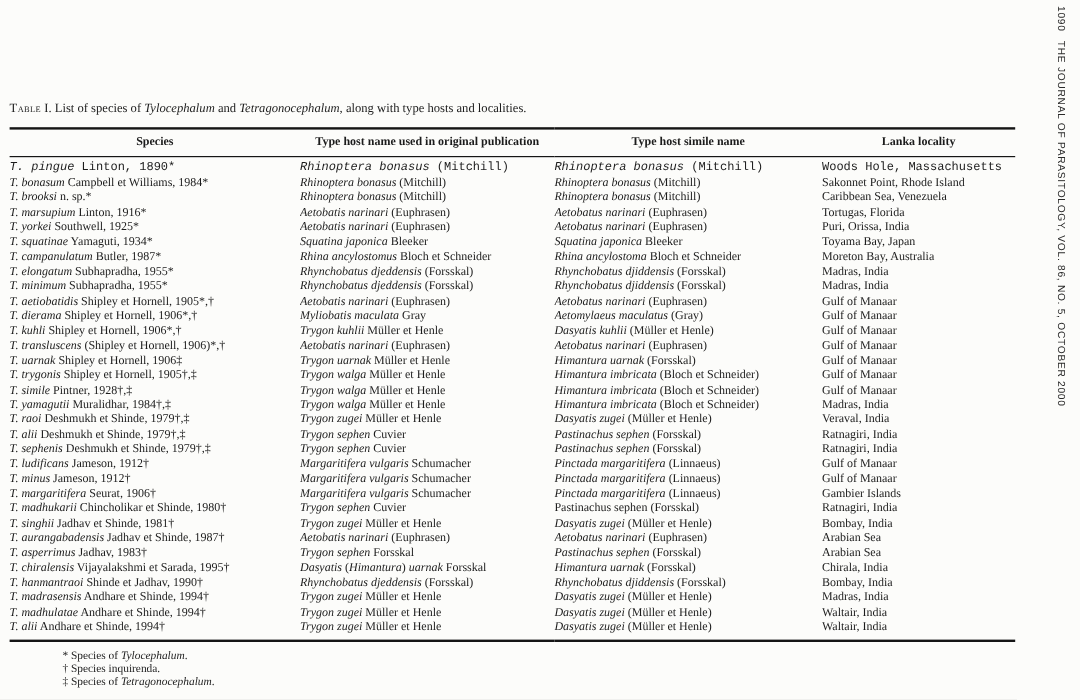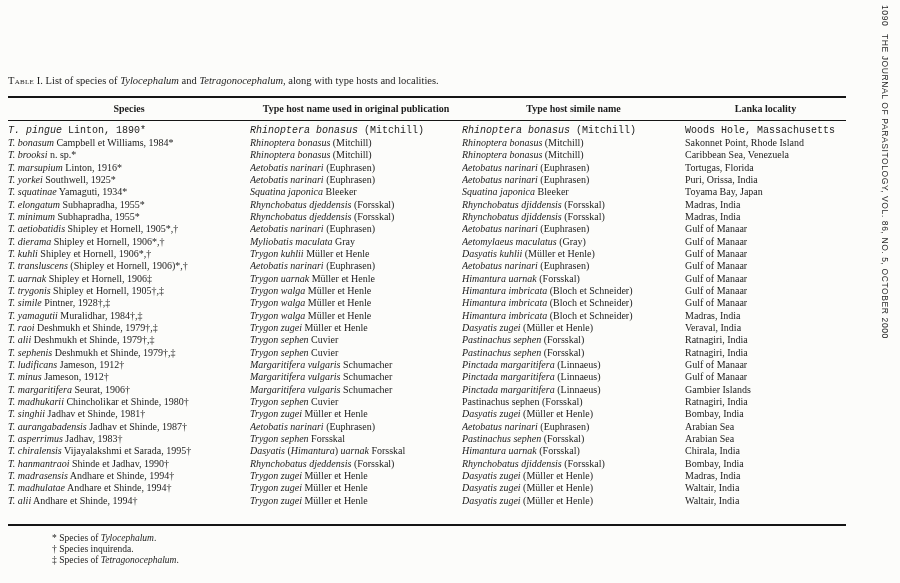--- a/index.html
+++ b/index.html
@@ -25,21 +25,21 @@
     writing-mode: vertical-rl;
     font-family: "Liberation Sans", "DejaVu Sans", sans-serif;
     font-size: 8.5px;
     letter-spacing: 0.6px;
     color: #2a2a2a;
     white-space: nowrap;
   }
   .page-number { top: 5px; }
   .journal-title { top: 34px; }
 
-  .content { position: absolute; left: 8px; top: 74px; width: 838px; }
+  .content { position: absolute; left: 8px; top: 84px; width: 838px; }
 
   .caption {
     font-size: 10.5px;
     line-height: 14px;
     margin-bottom: 8px;
     color: var(--ink);
   }
 
   table.species-table {
     table-layout: fixed;
@@ -66,21 +66,21 @@
   tbody td {
     font-size: 10px;
     line-height: 12.35px;
     height: 12.35px;
     vertical-align: top;
     white-space: nowrap;
     overflow: hidden;
     padding: 0;
   }
   tbody tr:first-child td { padding-top: 4px; font-family: Liberation Mono, monospace; }
-  tbody tr:last-child td { padding-bottom: 17px; }
+  tbody tr:last-child td { padding-bottom: 3px; }
 
   .seg-i { font-style: italic; }
   .seg-r { font-style: normal; }
   .seg-sc { font-variant: small-caps; letter-spacing: 0.3px; }
 
   .footnotes { margin-top: 7px; }
   .footnote { font-size: 9.5px; line-height: 11px; margin-left: 44px; }
 </style>
 </head>
 <body>
@@ -142,20 +142,26 @@
             <td><span class="seg-i">Aetobatus narinari</span><span class="seg-r"> (Euphrasen)</span></td>
             <td>Puri, Orissa, India</td>
           </tr>
           <tr>
             <td><span class="seg-i">T. squatinae</span><span class="seg-r"> Yamaguti, 1934*</span></td>
             <td><span class="seg-i">Squatina japonica</span><span class="seg-r"> Bleeker</span></td>
             <td><span class="seg-i">Squatina japonica</span><span class="seg-r"> Bleeker</span></td>
             <td>Toyama Bay, Japan</td>
           </tr>
           <tr>
+            <td><span class="seg-i">T. campanulatum</span><span class="seg-r"> Butler, 1987*</span></td>
+            <td><span class="seg-i">Rhina ancylostomus</span><span class="seg-r"> Bloch et Schneider</span></td>
+            <td><span class="seg-i">Rhina ancylostoma</span><span class="seg-r"> Bloch et Schneider</span></td>
+            <td>Moreton Bay, Australia</td>
+          </tr>
+          <tr>
             <td><span class="seg-i">T. elongatum</span><span class="seg-r"> Subhapradha, 1955*</span></td>
             <td><span class="seg-i">Rhynchobatus djeddensis</span><span class="seg-r"> (Forsskal)</span></td>
             <td><span class="seg-i">Rhynchobatus djiddensis</span><span class="seg-r"> (Forsskal)</span></td>
             <td>Madras, India</td>
           </tr>
           <tr>
             <td><span class="seg-i">T. minimum</span><span class="seg-r"> Subhapradha, 1955*</span></td>
             <td><span class="seg-i">Rhynchobatus djeddensis</span><span class="seg-r"> (Forsskal)</span></td>
             <td><span class="seg-i">Rhynchobatus djiddensis</span><span class="seg-r"> (Forsskal)</span></td>
             <td>Madras, India</td>

